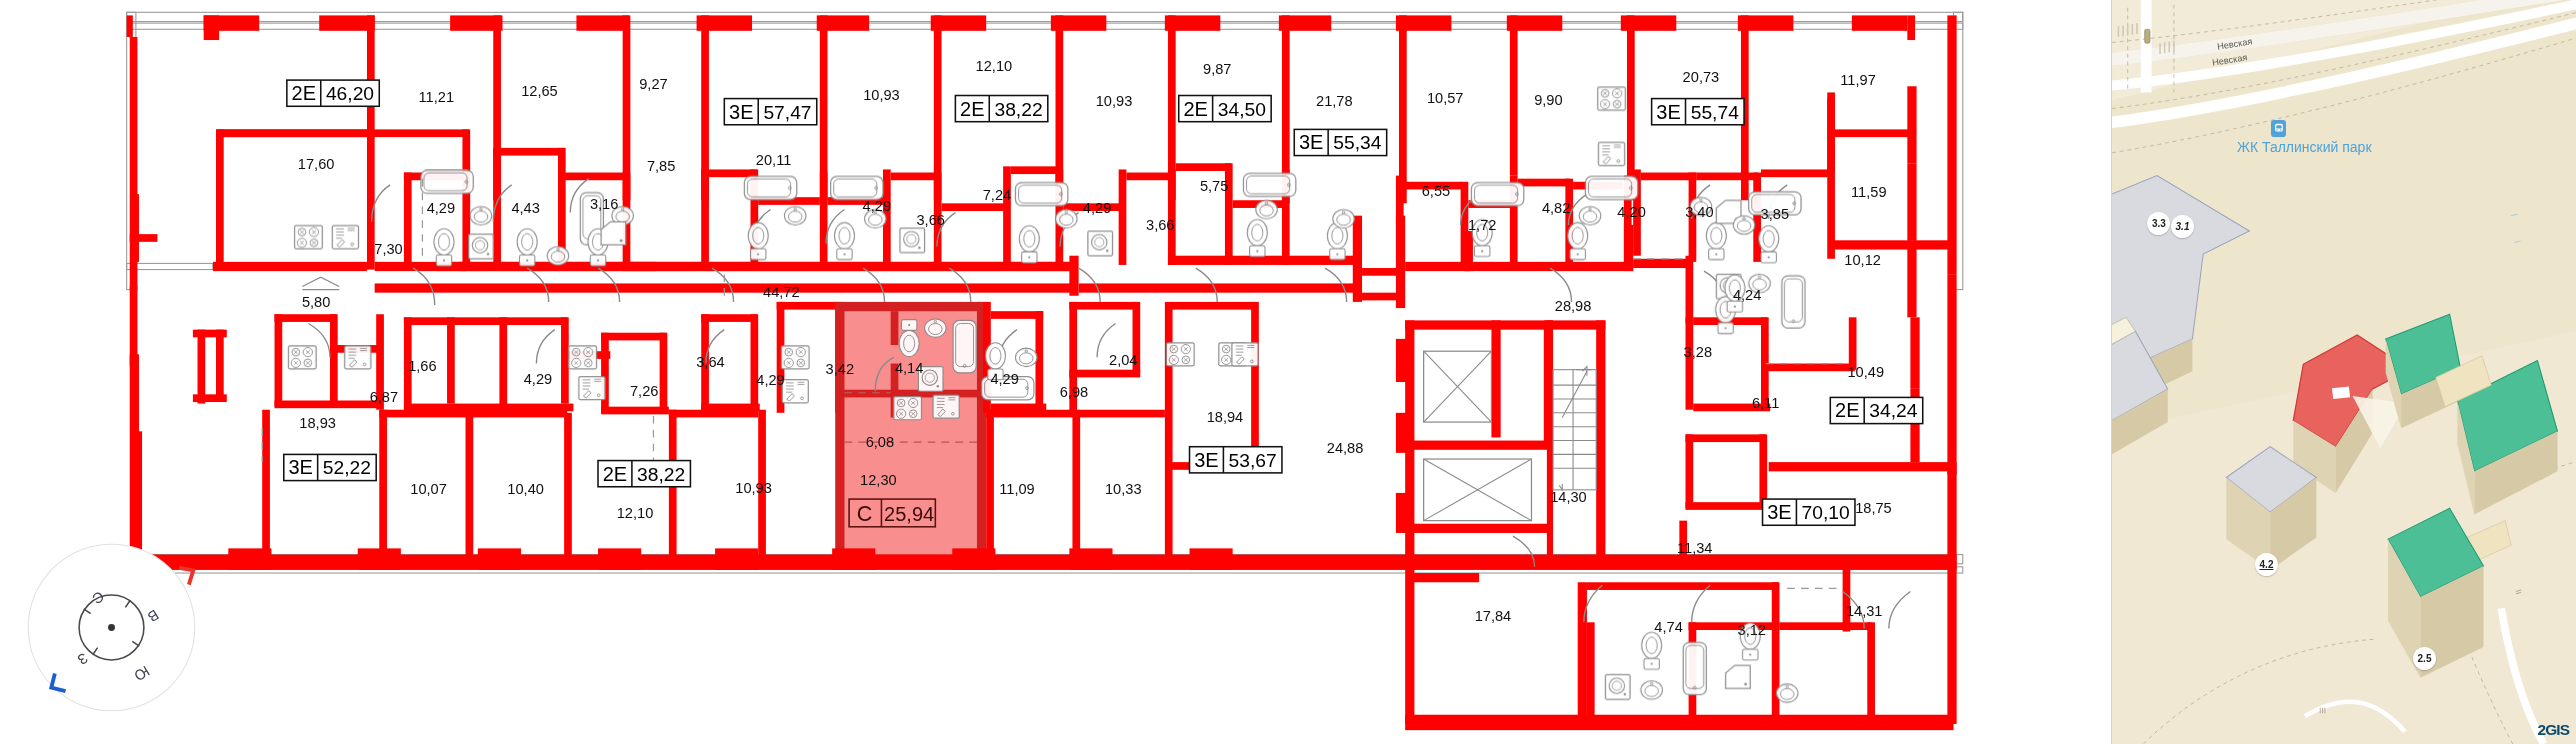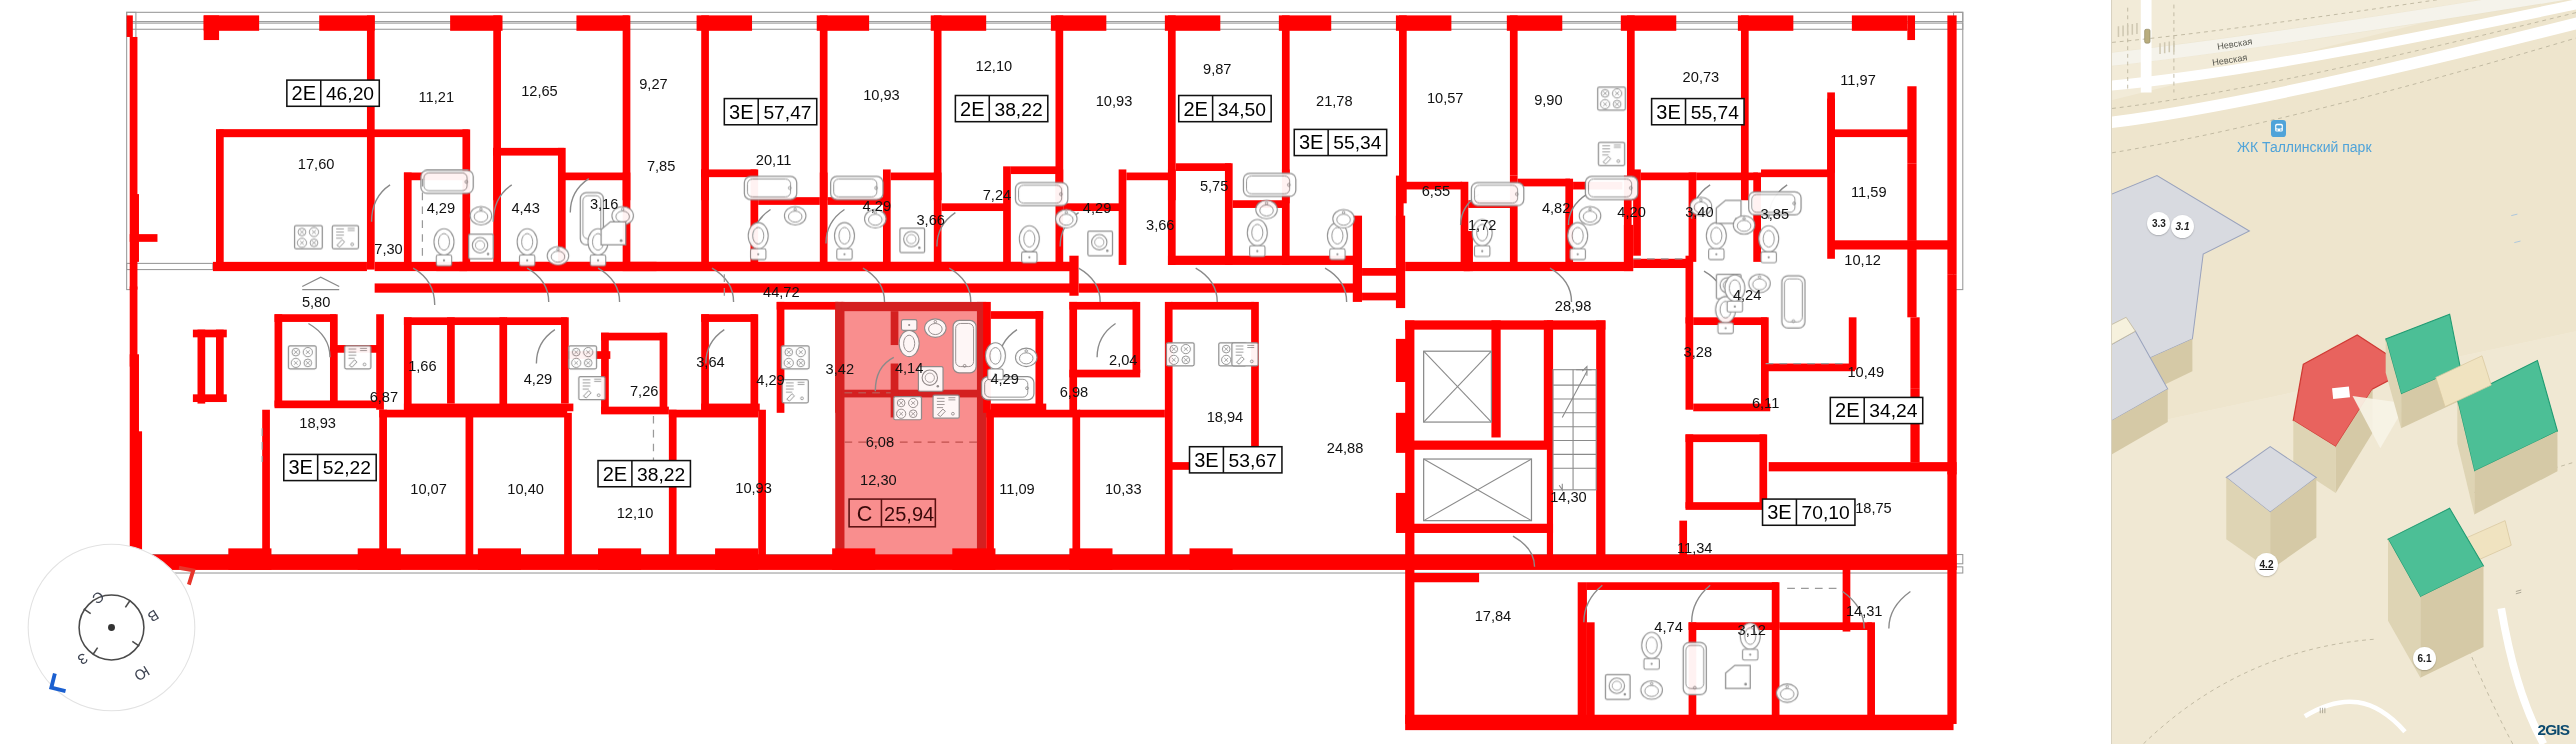--- a/index.html
+++ b/index.html
@@ -804,18 +804,18 @@
         </svg>
     </div>
     <div class="poiLabel" id="poi0" style="left:125px;top:139px;">ЖК Таллинский парк</div>
 
     <div class="streetName" id="st0" style="left:105px;top:39px;transform:rotate(-9deg);">Невская</div>
     <div class="streetName" id="st1" style="left:100px;top:55px;transform:rotate(-9deg);">Невская</div>
 
     <div class="bldgBadge" id="bd0" style="left:59px;top:215px;font-style:italic;">3.1</div>
     <div class="bldgBadge" id="bd1" style="left:-4.6px;top:212px;margin-left:40px;">3.3</div>
     <div class="bldgBadge" id="bd2" style="left:143px;top:553px;text-decoration:underline;">4.2</div>
-    <div class="bldgBadge" id="bd3" style="left:301px;top:647px;">6.1</div>
+    <div class="bldgBadge" id="bd3" style="left:301px;top:647px;">2.5</div>
 
     <div id="gisLogo">2GIS</div>
   </div>
 </div>
 
 
 </body></html>

